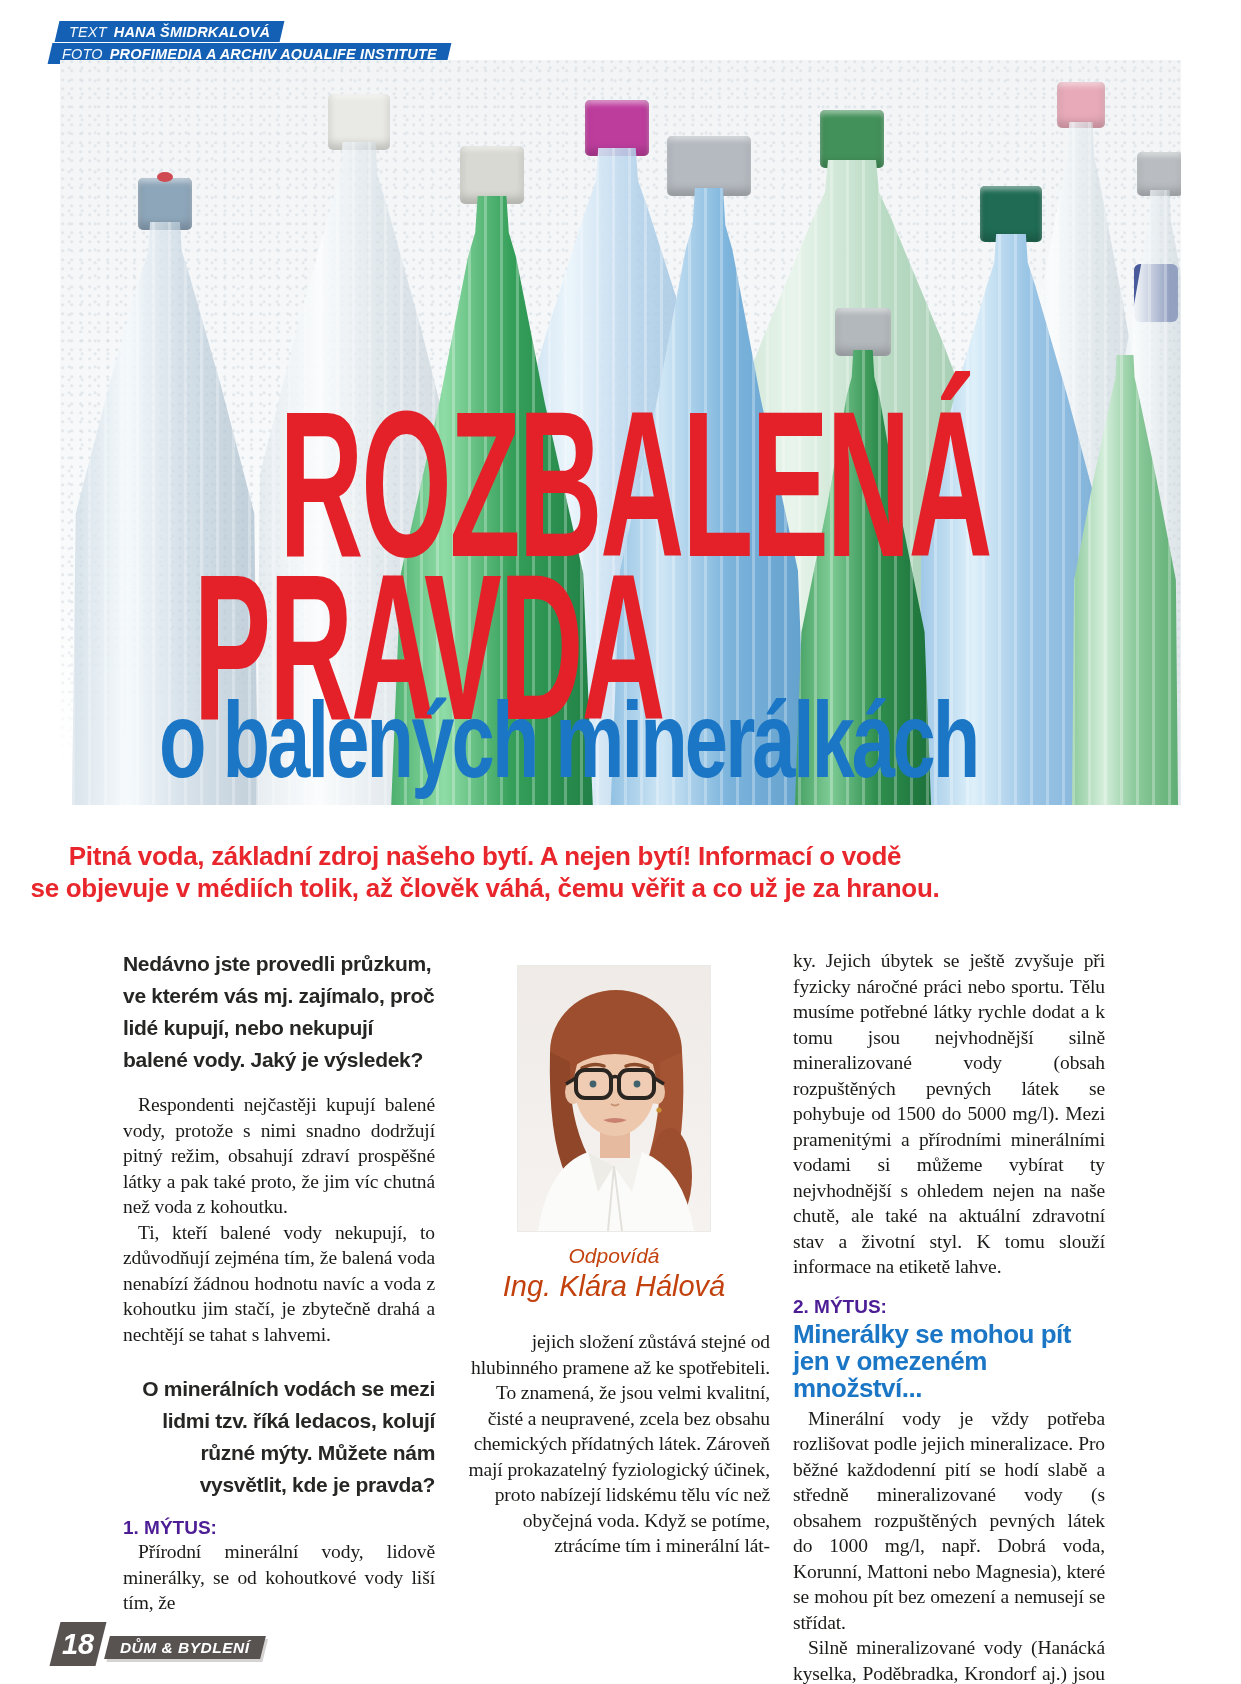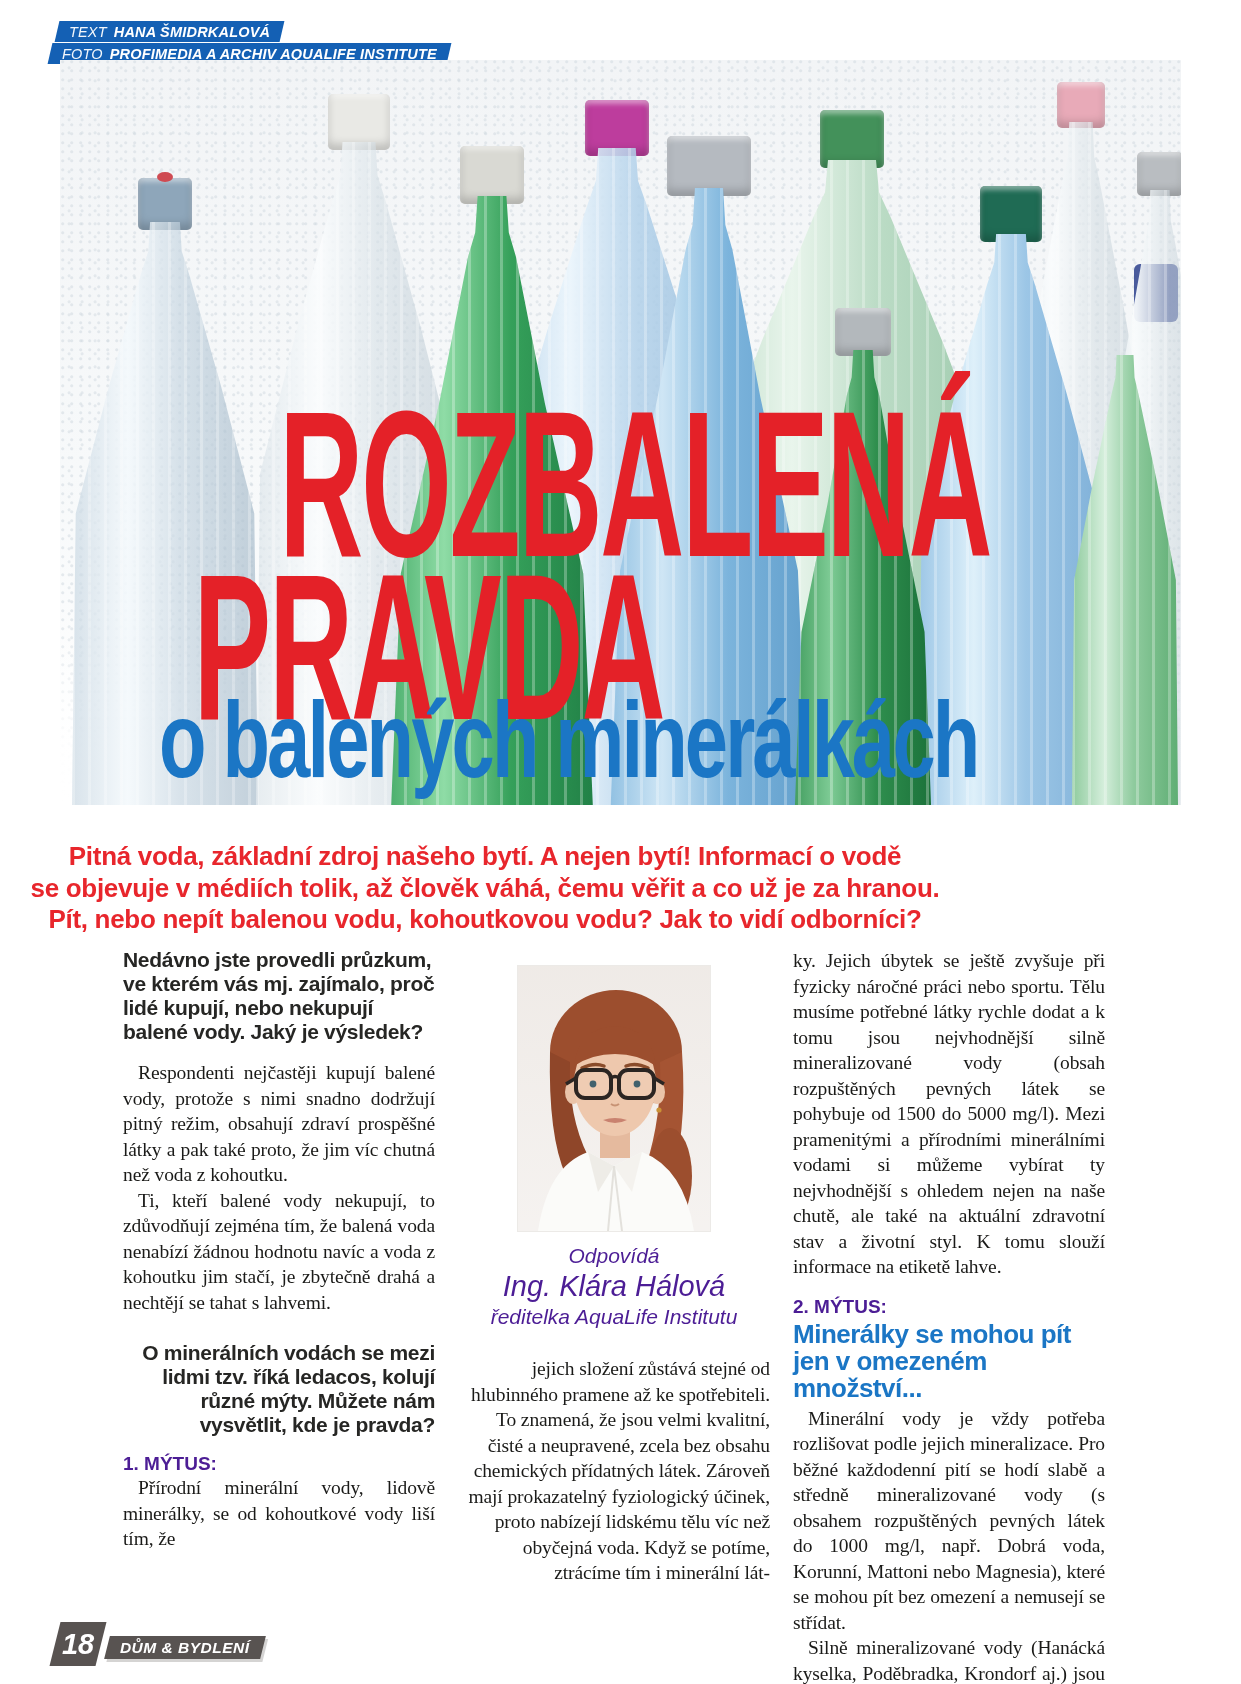--- a/index.html
+++ b/index.html
@@ -46,31 +46,31 @@
             font-weight:bold;font-size:108px;line-height:1;white-space:nowrap;z-index:10;}
   .subtitle .squeeze{display:inline-block;transform:scaleX(.72);transform-origin:center;letter-spacing:-4px;}
 
   
   .intro{position:absolute;top:841px;left:30px;width:910px;text-align:center;color:#e8262c;
          font-weight:bold;font-size:26px;line-height:31.5px;letter-spacing:-.3px;z-index:10;}
 
   
   .col{position:absolute;top:948px;width:312px;color:#1a1a18;}
   #col1{left:123px;} #col2{left:458px;} #col3{left:793px;}
-  .q{font-weight:bold;font-size:21px;line-height:24px;color:#262624;letter-spacing:-.3px;}
+  .q{font-weight:bold;font-size:21px;line-height:32px;color:#262624;letter-spacing:-.3px;}
   .serif{font-family:"Liberation Serif",serif;font-size:19.5px;line-height:25.5px;
          text-align:justify;letter-spacing:-.1px;}
   .ind{text-indent:15px;}
   .myth-label{color:#4c1d95;font-weight:bold;font-size:19px;line-height:22px;margin-top:16px;}
   .myth-title{color:#1b76c5;font-weight:bold;font-size:26px;line-height:27px;letter-spacing:-.5px;margin-top:3px;margin-bottom:4px;}
   .mt6{margin-top:16px;} .mt26{margin-top:26px;text-align:right;}
 
   
   .portrait{margin:18px auto 0;width:192px;height:265px;display:block;box-shadow:0 0 0 1px #eceae7;}
-  .caption{text-align:center;color:#4c1d95;font-style:italic;margin-top:12px;}
+  .caption{text-align:center;color:#c2410c;font-style:italic;margin-top:12px;}
   .cap-lead{font-size:21px;line-height:26px;}
   .cap-name{font-size:29px;line-height:34px;}
   .cap-role{font-size:21px;line-height:27px;}
 
   
   .foot-num{position:absolute;left:55px;top:1622px;width:46px;height:44px;background:#585351;
             transform:skewX(-14deg);display:flex;align-items:center;justify-content:center;}
   .foot-num span{transform:skewX(14deg);color:#fff;font-size:29px;font-style:italic;font-weight:bold;}
   .foot-mag{position:absolute;left:107px;top:1636px;height:23px;background:#585351;
             transform:skewX(-14deg);display:flex;align-items:center;padding:0 13px;
@@ -139,21 +139,20 @@
     <div class="fade"></div>
   </div>
 
   <div class="h-line title1"><span class="squeeze">ROZBALENÁ</span></div>
   <div class="h-line title2"><span class="squeeze">PRAVDA</span></div>
   <div class="subtitle"><span class="squeeze">o balených minerálkách</span></div>
 
   <div class="intro">
     <div>Pitná voda, základní zdroj našeho bytí. A nejen bytí! Informací o vodě</div>
     <div>se objevuje v médiích tolik, až člověk váhá, čemu věřit a co už je za hranou.</div>
-    <div>Pít, nebo nepít balenou vodu, kohoutkovou vodu? Jak to vidí odborníci?</div>
   </div>
 
   <div class="col" id="col1">
     <div class="q">Nedávno jste provedli průzkum, ve kterém vás mj. zajímalo, proč lidé kupují, nebo nekupují balené vody. Jaký je výsledek?</div>
     <div class="serif ind mt6">Respondenti nejčastěji kupují balené vody, protože s nimi snadno dodržují pitný režim, obsahují zdraví prospěšné látky a pak také proto, že jim víc chutná než voda z kohoutku.</div>
     <div class="serif ind">Ti, kteří balené vody nekupují, to zdůvodňují zejména tím, že balená voda nenabízí žádnou hodnotu navíc a voda z kohoutku jim stačí, je zbytečně drahá a nechtějí se tahat s lahvemi.</div>
     <div class="q mt26">O minerálních vodách se mezi lidmi tzv. říká ledacos, kolují různé mýty. Můžete nám vysvětlit, kde je pravda?</div>
     <div class="myth-label">1. MÝTUS:</div>
     <div class="serif ind">Přírodní minerální vody, lidově minerálky, se od kohoutkové vody liší tím, že</div>
   </div>
@@ -189,21 +188,20 @@
       <path d="M93 138 Q97 141 101 138" stroke="#c79274" stroke-width="2" fill="none"></path>
       <path d="M85 154 Q97 160 109 154 Q97 150 85 154 Z" fill="#c9826f"></path>
       <path d="M20 265 Q30 200 70 186 L96 200 L124 186 Q166 202 176 265 Z" fill="#fbfbf9"></path>
       <path d="M70 186 L96 200 L80 226 Z" fill="#eeece7"></path>
       <path d="M124 186 L96 200 L114 226 Z" fill="#f4f2ee"></path>
       <path d="M96 200 L90 265 M96 200 L104 265" stroke="#e3e1dc" stroke-width="2" fill="none"></path>
     </svg>
     <div class="caption">
       <div class="cap-lead">Odpovídá</div>
       <div class="cap-name">Ing. Klára Hálová</div>
-      <div class="cap-role">ředitelka AquaLife Institutu</div>
     </div>
     <div class="serif mt26">jejich složení zůstává stejné od hlubinného pramene až ke spotřebiteli. To znamená, že jsou velmi kvalitní, čisté a neupravené, zcela bez obsahu chemických přídatných látek. Zároveň mají prokazatelný fyziologický účinek, proto nabízejí lidskému tělu víc než obyčejná voda. Když se potíme, ztrácíme tím i minerální lát-</div>
   </div>
 
   <div class="col" id="col3">
     <div class="serif">ky. Jejich úbytek se ještě zvyšuje při fyzicky náročné práci nebo sportu. Tělu musíme potřebné látky rychle dodat a k tomu jsou nejvhodnější silně mineralizované vody (obsah rozpuštěných pevných látek se pohybuje od 1500 do 5000 mg/l). Mezi pramenitými a přírodními minerálními vodami si můžeme vybírat ty nejvhodnější s ohledem nejen na naše chutě, ale také na aktuální zdravotní stav a životní styl. K tomu slouží informace na etiketě lahve.</div>
     <div class="myth-label">2. MÝTUS:</div>
     <div class="myth-title">Minerálky se mohou pít jen v omezeném množství...</div>
     <div class="serif ind">Minerální vody je vždy potřeba rozlišovat podle jejich mineralizace. Pro běžné každodenní pití se hodí slabě a středně mineralizované vody (s obsahem rozpuštěných pevných látek do 1000 mg/l, např. Dobrá voda, Korunní, Mattoni nebo Magnesia), které se mohou pít bez omezení a nemusejí se střídat.</div>
     <div class="serif ind">Silně mineralizované vody (Hanácká kyselka, Poděbradka, Krondorf aj.) jsou zase</div>

